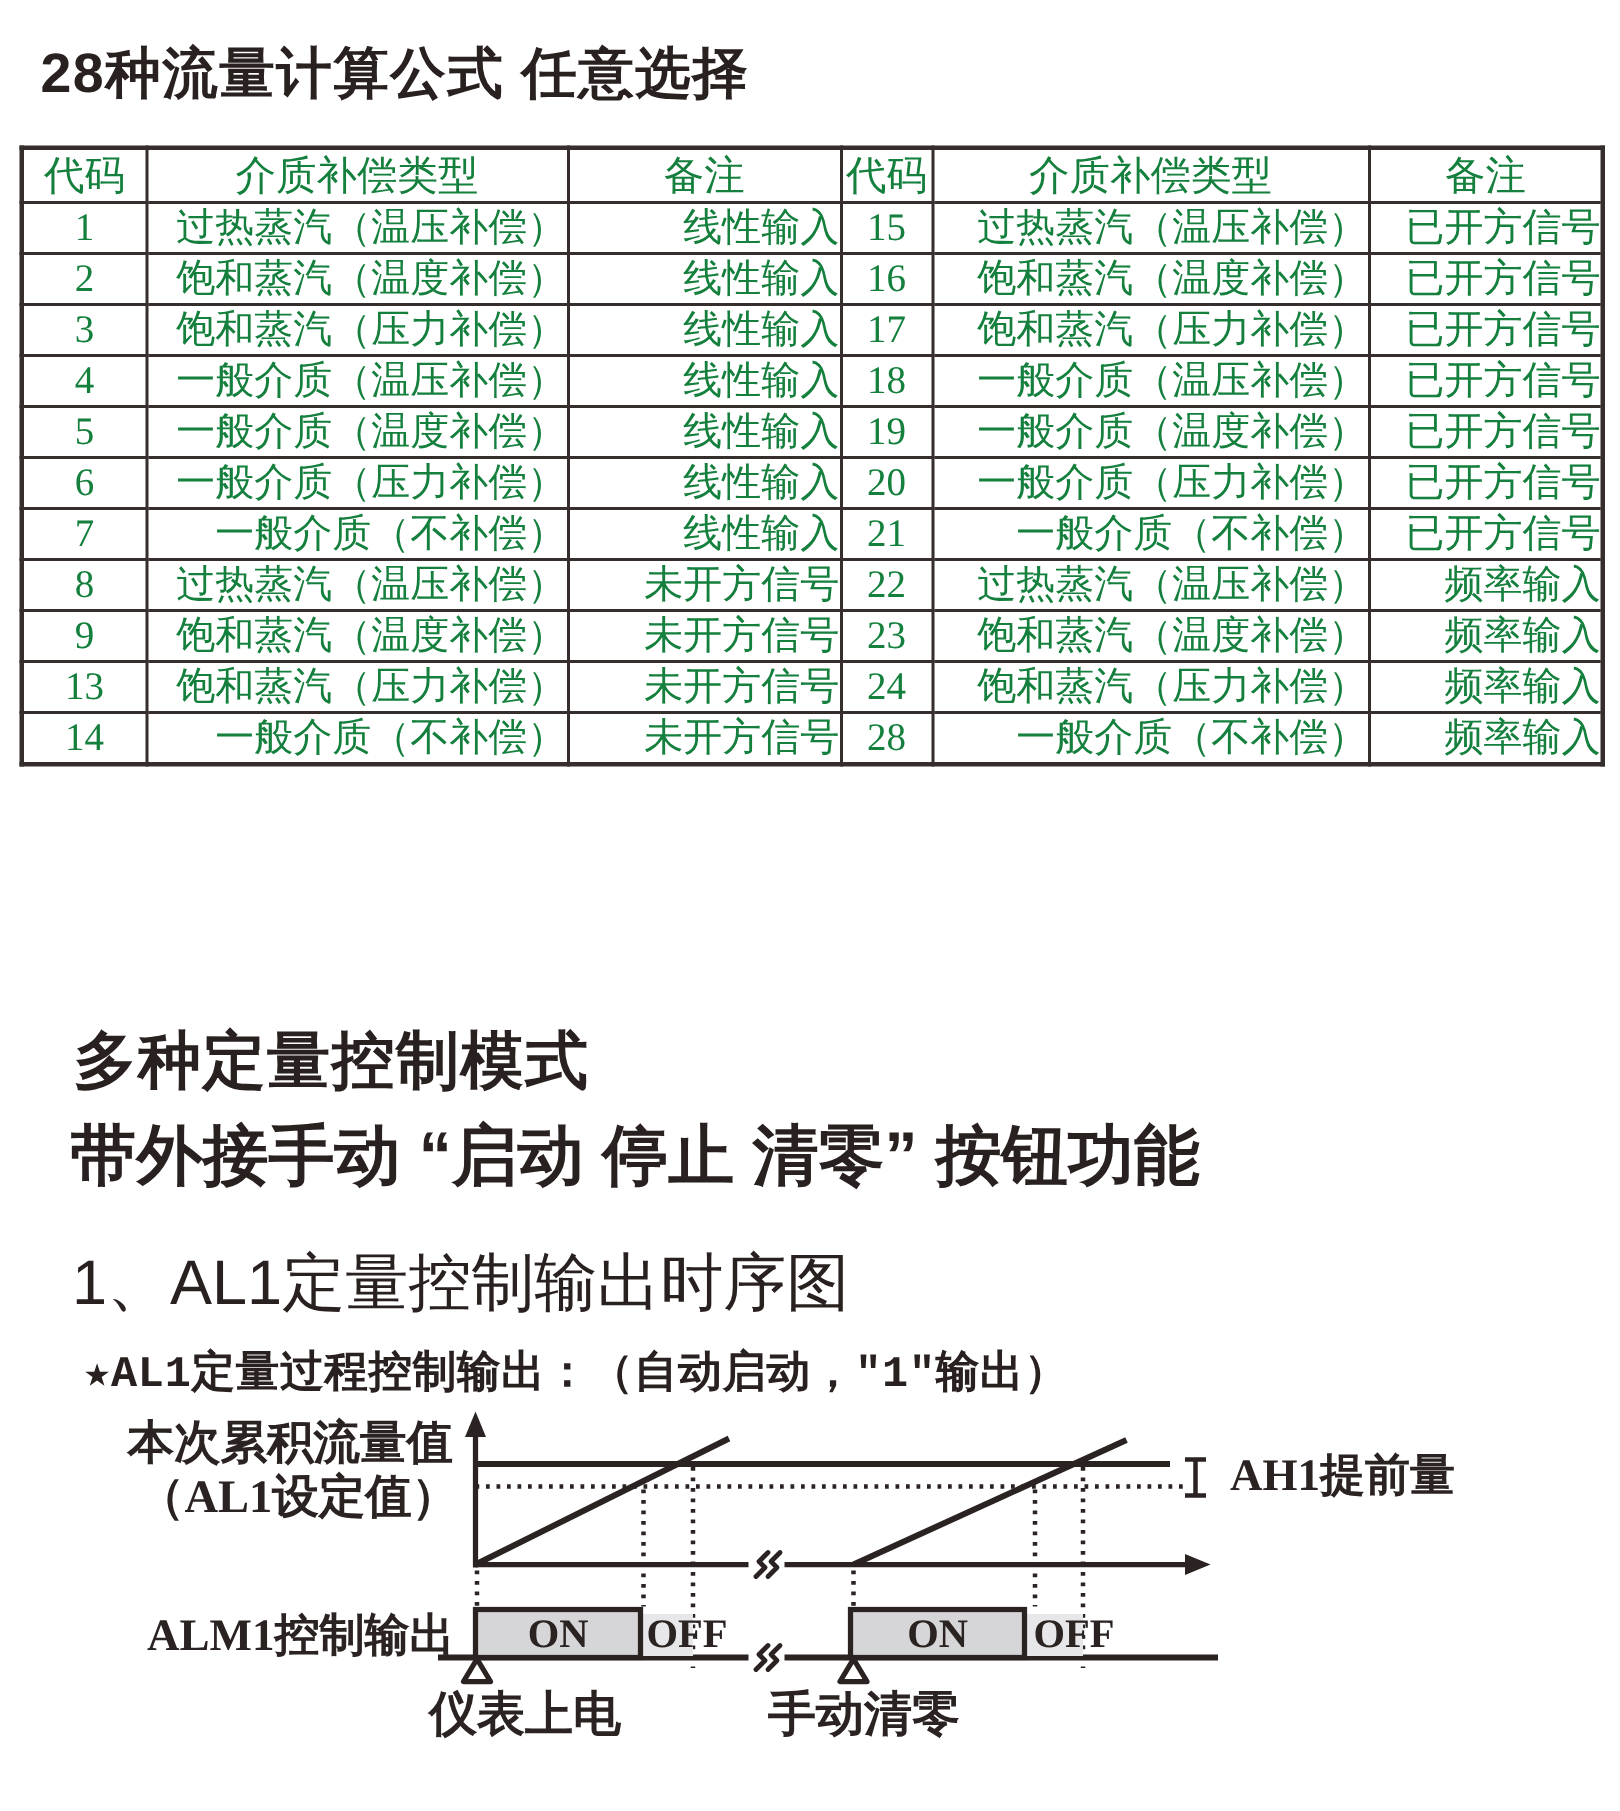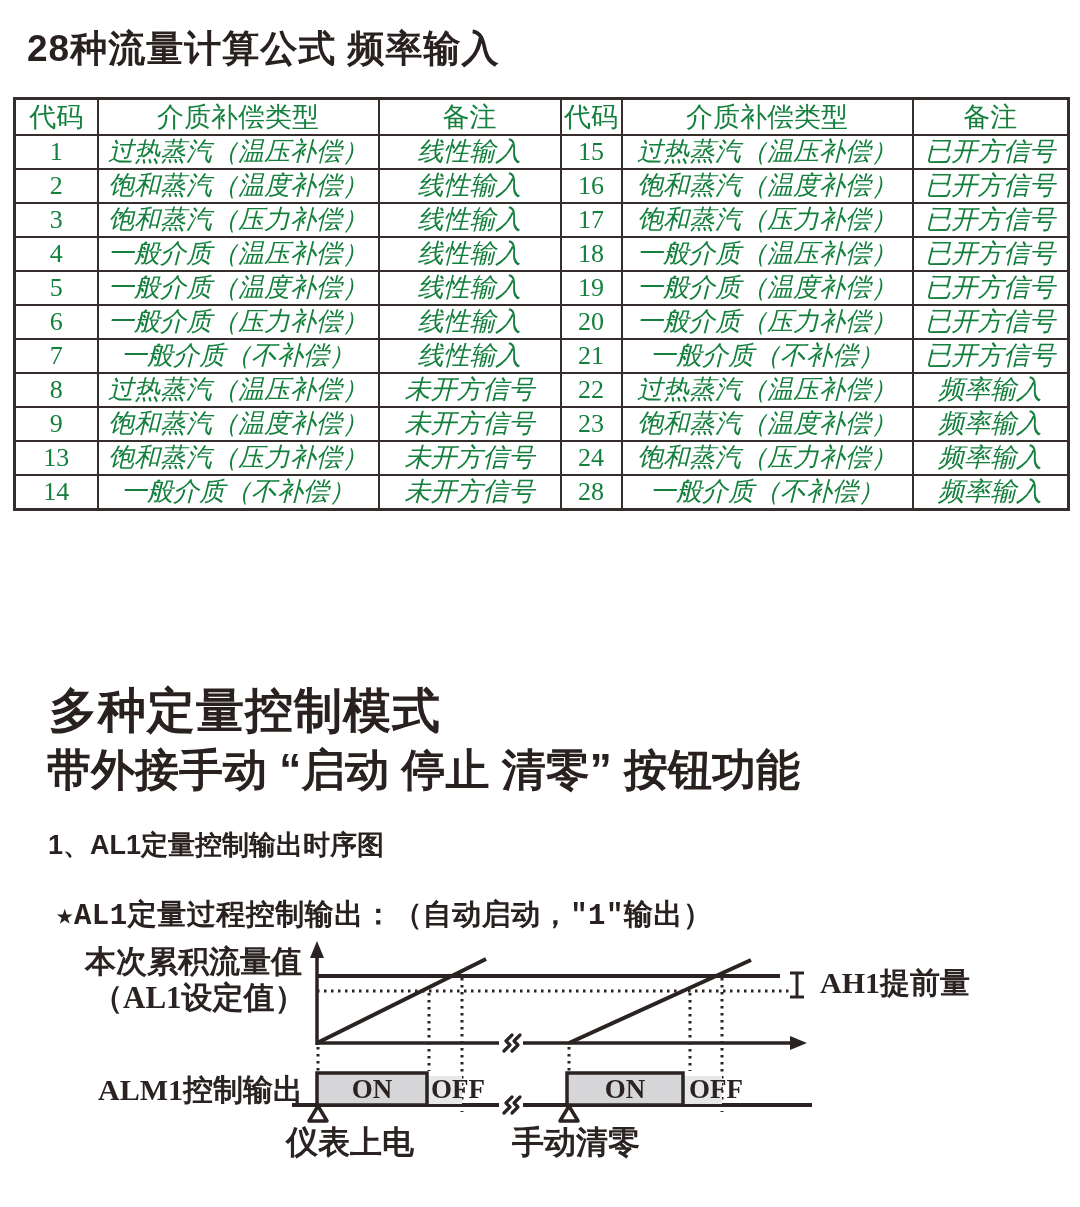--- a/index.html
+++ b/index.html
@@ -1,41 +1,41 @@
 <!DOCTYPE html>
 <html><head>
 <meta charset="utf-8">
 <style>
   html,body{margin:0;padding:0;background:#ffffff;}
   body{width:1080px;height:1207px;position:relative;overflow:hidden;
        font-family:"Liberation Sans",sans-serif;color:#29211f;}
   .abs{position:absolute;}
   .title{left:27px;top:24px;font-size:37px;font-weight:600;letter-spacing:1px;}
-  .h2{left:49px;top:679px;font-size:48px;font-weight:bold;letter-spacing:1px;}
+  .h2{left:49px;top:679px;font-size:42px;font-weight:bold;letter-spacing:1px;}
   .h3{left:47px;top:741px;font-size:44px;font-weight:bold;}
-  .item{left:48px;top:827px;font-size:27px;font-weight:700;}
+  .item{left:48px;top:827px;font-size:42px;font-weight:400;}
   .cap{left:56px;top:895px;font-size:29px;font-weight:bold;
        font-family:Liberation Mono, monospace;letter-spacing:0.5px;}
   table.codes{position:absolute;left:13px;top:97px;width:1054px;
       border-collapse:collapse;table-layout:fixed;
       font-family:"Liberation Serif",serif;font-size:26px;color:#15803d;
       border:3px solid #352e2c;}
   table.codes th,table.codes td{border:2px solid #352e2c;height:32px;
       padding:0;line-height:1.05;white-space:nowrap;overflow:hidden;
       font-weight:normal;}
   table.codes th{height:34px;font-size:27px;text-align:center;}
   td.code{text-align:center;}
-  td.med,td.note{text-align:center;padding-left:7px;font-style:italic;}
+  td.med,td.note{text-align:right;padding-left:7px;}
   svg text{font-family:"Liberation Serif",serif;font-weight:bold;fill:#2a2322;}
   .ink{stroke:#2a2322;}
 </style>
 </head>
 <body>
 
-<div class="abs title">28种流量计算公式 频率输入</div>
+<div class="abs title">28种流量计算公式 任意选择</div>
 
 <table class="codes">
   <colgroup>
     <col style="width:83px">
       <col style="width:281px">
       <col style="width:182px">
     <col style="width:61px">
       <col style="width:291px">
       <col style="width:156px">
   </colgroup>

